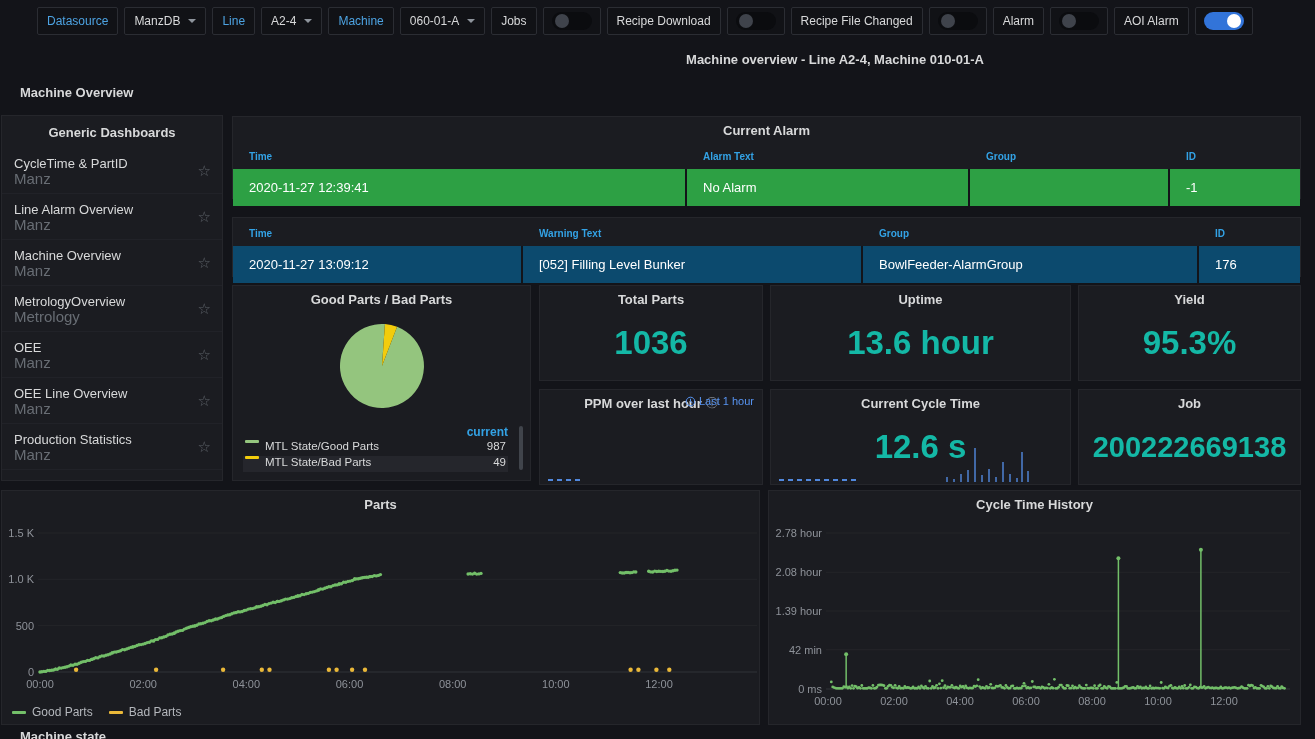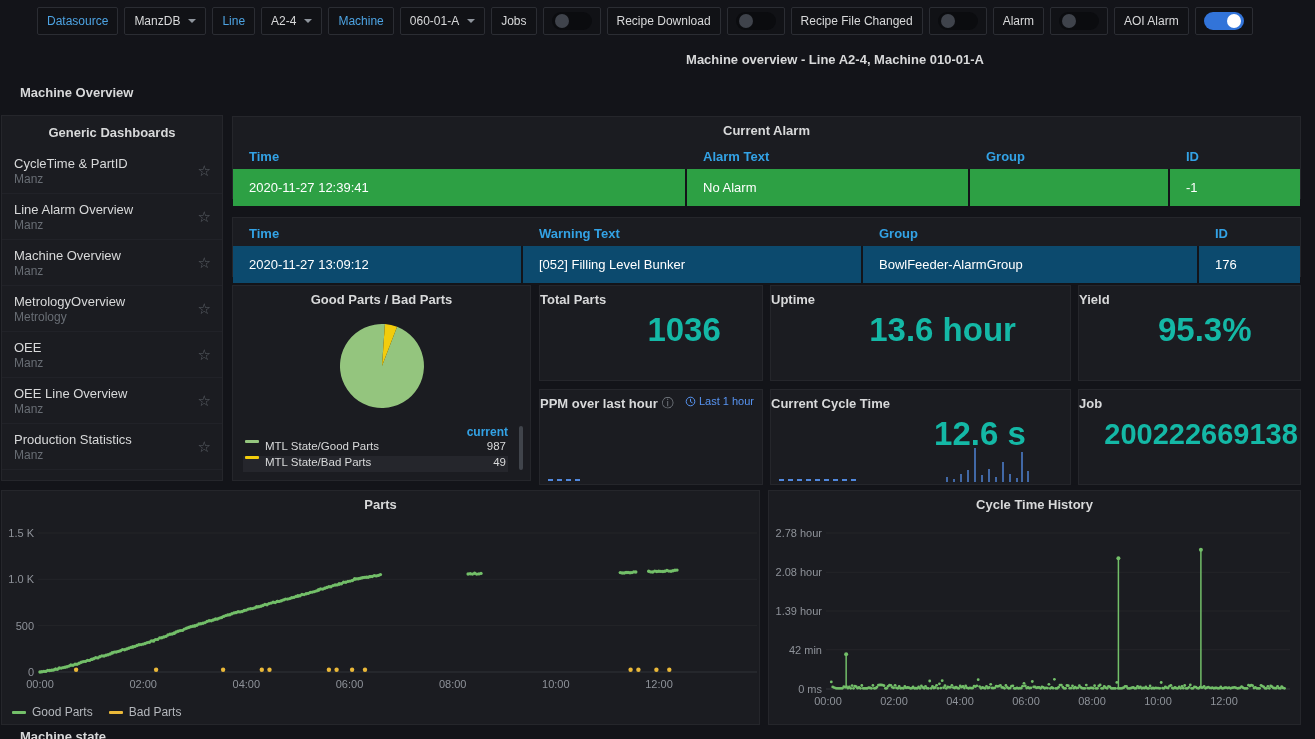--- a/index.html
+++ b/index.html
@@ -30,37 +30,37 @@
   
   .panel{position:absolute;background:#1b1c21;border:1px solid #25262b;box-sizing:border-box}
   .panel-title{height:26px;display:flex;align-items:center;justify-content:center;
                font-size:13px;font-weight:700;color:#d8d9da;cursor:pointer;position:relative}
 
   
   #sidebar .panel-title{height:32px}
   .dash-item{position:relative;height:46px;padding:7px 30px 0 12px;border-bottom:1px solid #212228;
              box-sizing:border-box;cursor:pointer}
   .di-label{font-size:13px;color:#d8d9da;line-height:17px}
-  .di-folder{font-size:12px;color:#686d74;line-height:14px}
+  .di-folder{font-size:15px;color:#686d74;line-height:14px}
   .star{position:absolute;right:11px;top:14px;font-size:15px;color:#5d6269;cursor:pointer}
 
   
   .thead{display:flex;height:26px;align-items:center}
-  .th{font-size:13px;font-weight:700;color:#33a2e5;padding-left:16px;box-sizing:border-box;cursor:pointer}
+  .th{font-size:10px;font-weight:700;color:#33a2e5;padding-left:16px;box-sizing:border-box;cursor:pointer}
   .trow{display:flex;height:37px}
   .td{display:flex;align-items:center;font-size:13px;color:#fff;padding-left:16px;
       box-sizing:border-box;border-right:2px solid #131419}
   .td:last-child{border-right:none}
   .green .td{background:#2da044}
   .orange .td{background:#0c4a6e}
   .ca1{width:454px}.ca2{width:283px}.ca3{width:200px}.ca4{width:130px}
   .wa1{width:290px}.wa2{width:340px}.wa3{width:336px}.wa4{width:101px}
 
   
-  .stat{display:flex;flex-direction:row}
+  .stat{display:flex;flex-direction:column}
   .stat-value{flex:1;display:flex;align-items:center;justify-content:center;font-size:33px;
               font-weight:700;color:#14b8a6;padding-bottom:6px;position:relative;z-index:2}
   #stat-job .stat-value{font-size:29px}
   .range-label{position:absolute;top:5px;right:8px;font-size:11px;color:#5794f2;
                display:flex;align-items:center;gap:3px;font-weight:400}
   .info-i{color:#7e838a;font-size:12px;margin-left:4px;font-weight:400}
   .spark{position:absolute;left:0;top:0;z-index:1}
 
   
   #pie-svg{display:block;margin:0 auto}

